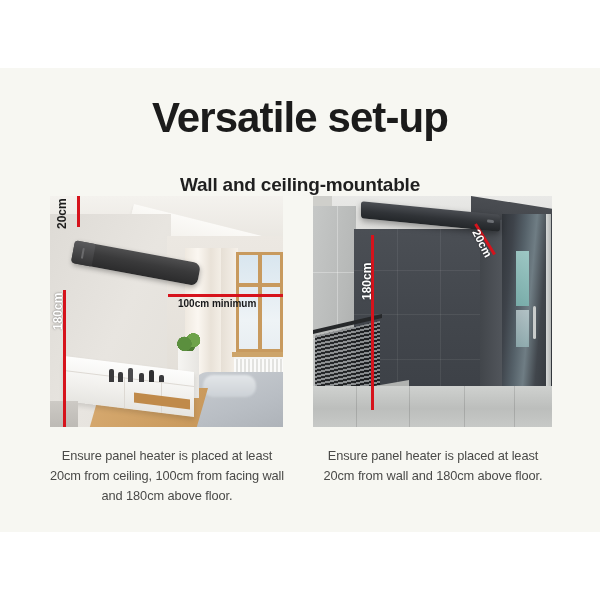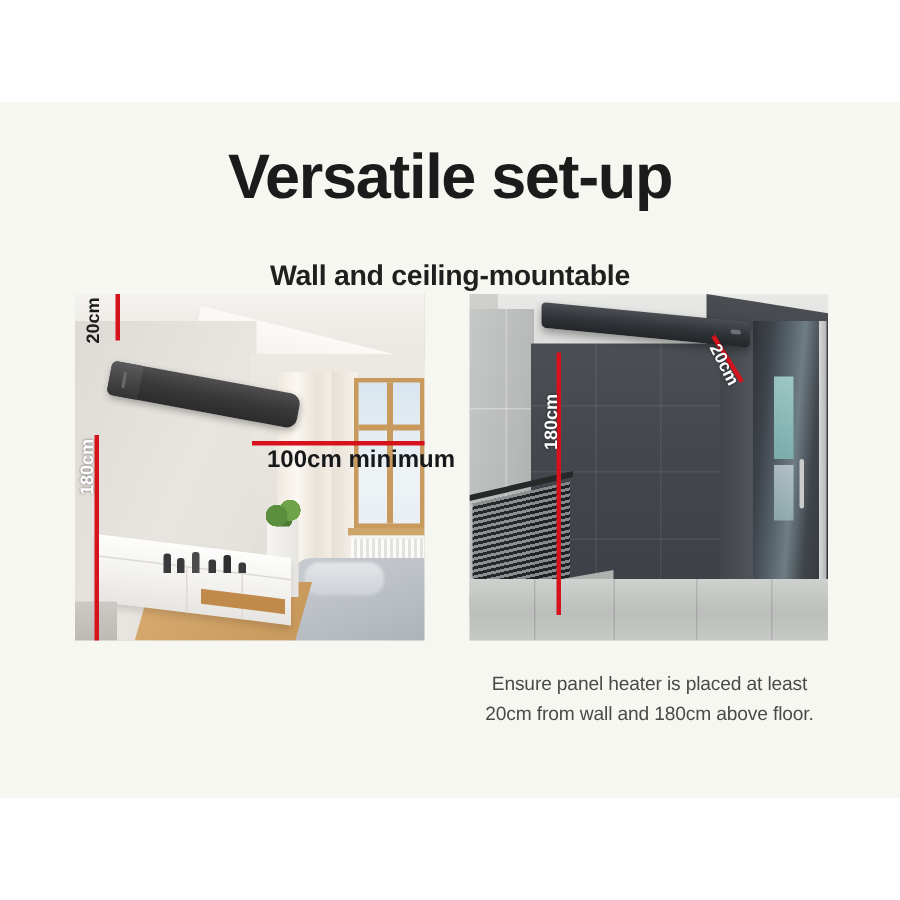--- a/index.html
+++ b/index.html
@@ -288,21 +288,21 @@
   }
   #l-180-bar  { left: 63px;  top: 290px; width: 3px;  height: 137px; }
   #l-180-label {
     left: 52px; top: 330px;
     font-size: 12px; color: #ffffff;
     text-shadow: 0 0 2px rgba(0,0,0,.55);
   }
   #l-100-bar  { left: 168px; top: 294px; width: 115px; height: 3px; }
   #l-100-label {
     left: 178px; top: 299px;
-    font-size: 16px; color: #17181a;
+    font-size: 10px; color: #17181a;
   }
 
   
   #r-180-bar  { left: 371px; top: 235px; width: 3px; height: 175px; }
   #r-180-label {
     left: 361px; top: 300px;
     font-size: 12px; color: #ffffff;
     text-shadow: 0 0 2px rgba(0,0,0,.6);
   }
   #r-20-bar {
@@ -432,16 +432,17 @@
 
     <div class="rp-heater"></div>
   </div>
 
   <div class="redline" id="r-180-bar"></div>
   <div class="dim-label rot90" id="r-180-label">180cm</div>
 
   <div class="redline" id="r-20-bar"></div>
   <div class="dim-label" id="r-20-label" style="transform: rotate(63deg); transform-origin: left top;">20cm</div>
 
+  <div class="caption" id="caption-left">Ensure panel heater is placed at least 20cm from ceiling, 100cm from facing wall and 180cm above floor.</div>
 
   <div class="caption" id="caption-right">Ensure panel heater is placed at least 20cm from wall and 180cm above floor.</div>
 
 </div>
 
 </body></html>

